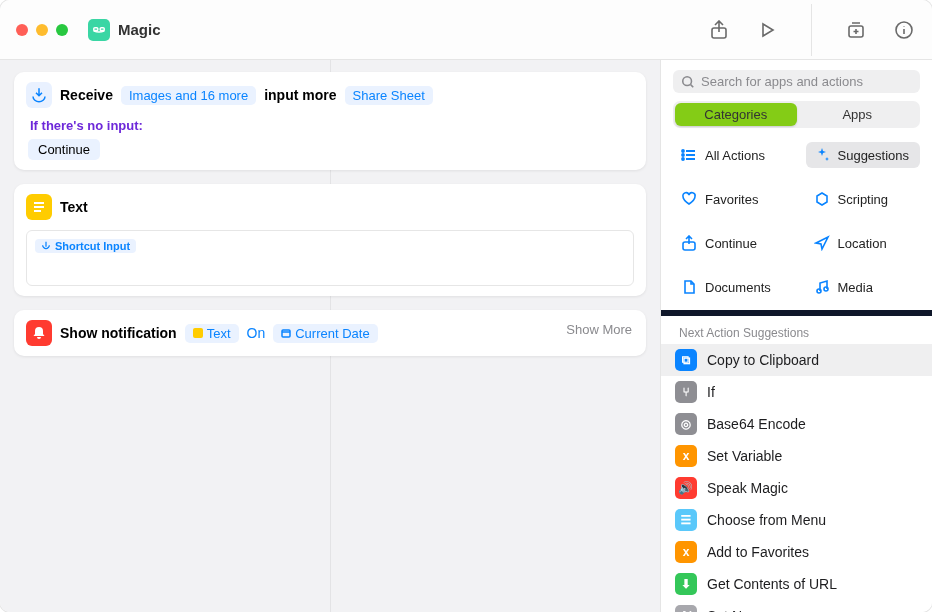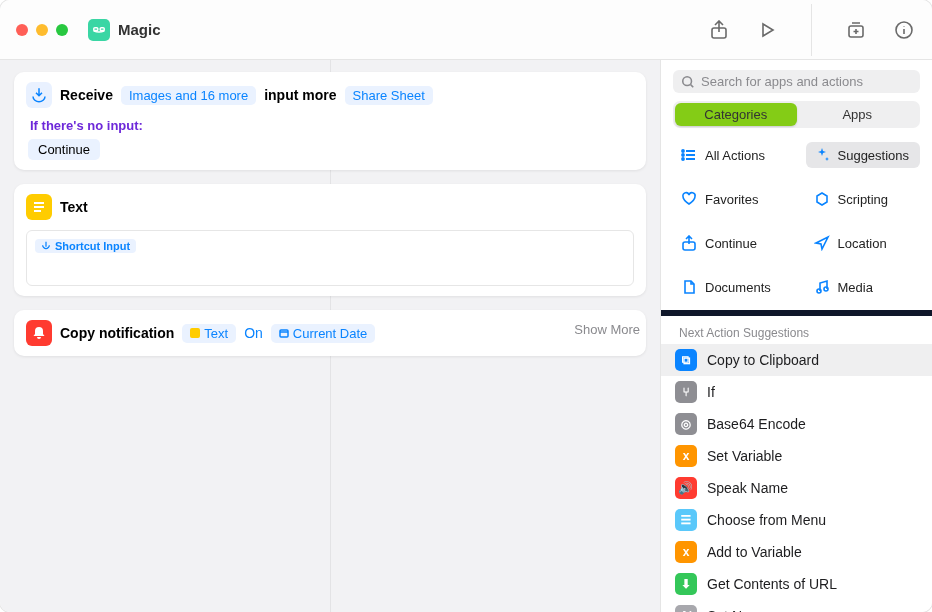--- a/index.html
+++ b/index.html
@@ -94,21 +94,21 @@
   min-height: 56px;
   padding: 8px;
 }
 .mini-token {
   display:inline-flex; align-items:center; gap:4px;
   background:#eaf2ff; color:#0a84ff;
   border-radius:4px; padding:1px 6px;
   font-size: 11px; font-weight: 600;
 }
 .show-more {
-  position:absolute; right:6px; top:12px;
+  position:absolute; right:14px; top:12px;
   color:#8a8a8e; font-size:13px;
 }
 
 
 .search {
   margin: 10px 12px 8px;
   display:flex; align-items:center;
   background:#efeff0;
   border-radius: 6px;
   padding: 4px 8px;
@@ -272,21 +272,21 @@
     </div>
 
     <div class="card">
       <span class="show-more">Show More</span>
       <div class="card-header">
         <div class="action-icon ai-red">
           <svg width="16" height="16" viewBox="0 0 16 16" fill="#fff">
               <path d="M8 2a4 4 0 0 0-4 4v3l-1.5 2h11L12 9V6a4 4 0 0 0-4-4zM6 12a2 2 0 0 0 4 0"></path>
             </svg>
         </div>
-        <span class="bold">Copy notification</span>
+        <span class="bold">Show notification</span>
         <span class="token">
           <svg width="10" height="10" viewBox="0 0 10 10">
               <rect width="10" height="10" rx="2" fill="#ffcc00"></rect>
             </svg>
           <span>Text</span>
         </span>
         <span class="token-plain bold">On</span>
         <span class="token">
           <svg width="10" height="10" viewBox="0 0 10 10" fill="none" stroke="#0a84ff" stroke-width="1.5">
               <rect x="1" y="2" width="8" height="7" rx="1"></rect>
@@ -401,29 +401,29 @@
           <div class="sugg">
             <div class="sicon si-gray">◎</div>
             <div class="slabel">Base64 Encode</div>
           </div>
           <div class="sugg">
             <div class="sicon si-orange">x</div>
             <div class="slabel">Set Variable</div>
           </div>
           <div class="sugg">
             <div class="sicon si-red">🔊</div>
-            <div class="slabel">Speak Name</div>
+            <div class="slabel">Speak Magic</div>
           </div>
           <div class="sugg">
             <div class="sicon si-lblue">☰</div>
             <div class="slabel">Choose from Menu</div>
           </div>
           <div class="sugg">
             <div class="sicon si-orange">x</div>
-            <div class="slabel">Add to Variable</div>
+            <div class="slabel">Add to Favorites</div>
           </div>
           <div class="sugg">
             <div class="sicon si-green">⬇</div>
             <div class="slabel">Get Contents of URL</div>
           </div>
           <div class="sugg">
             <div class="sicon si-dgray">A|</div>
             <div class="slabel">Set Name</div>
           </div>
           <div class="sugg">

